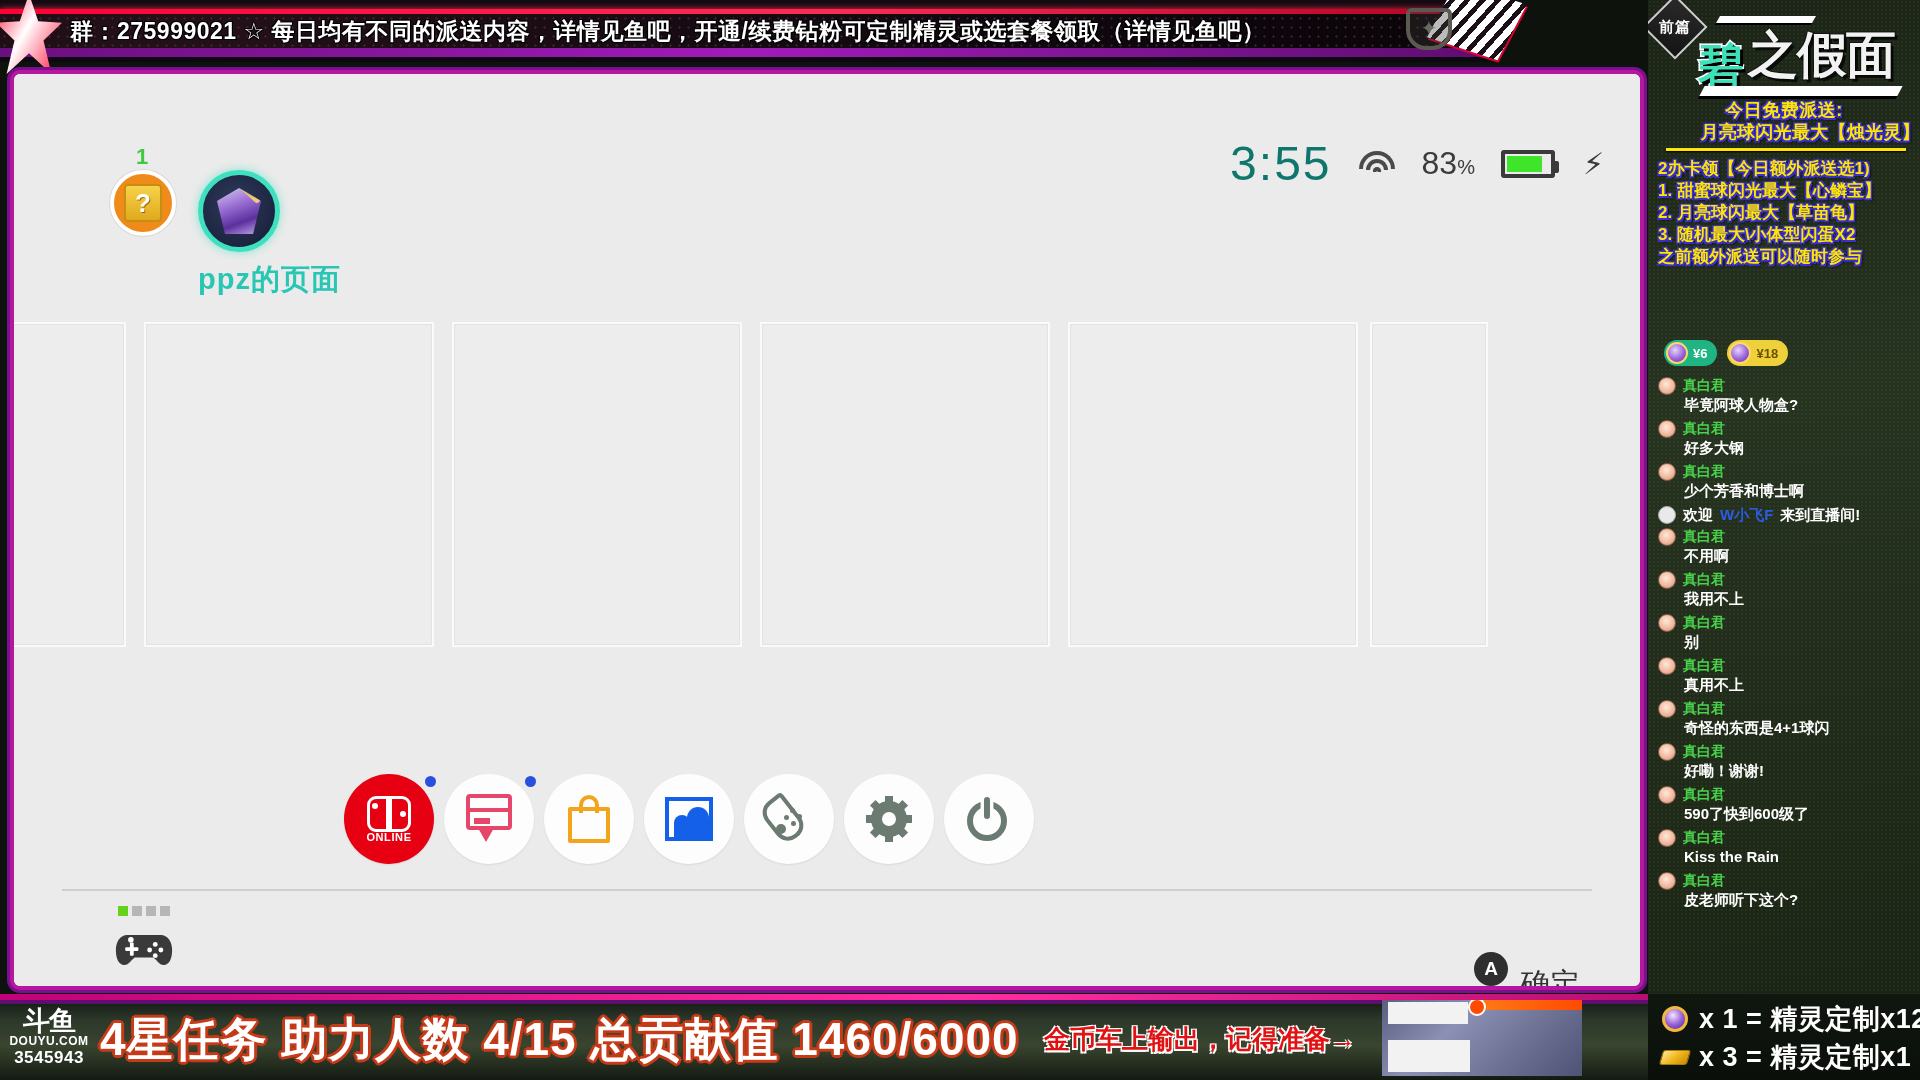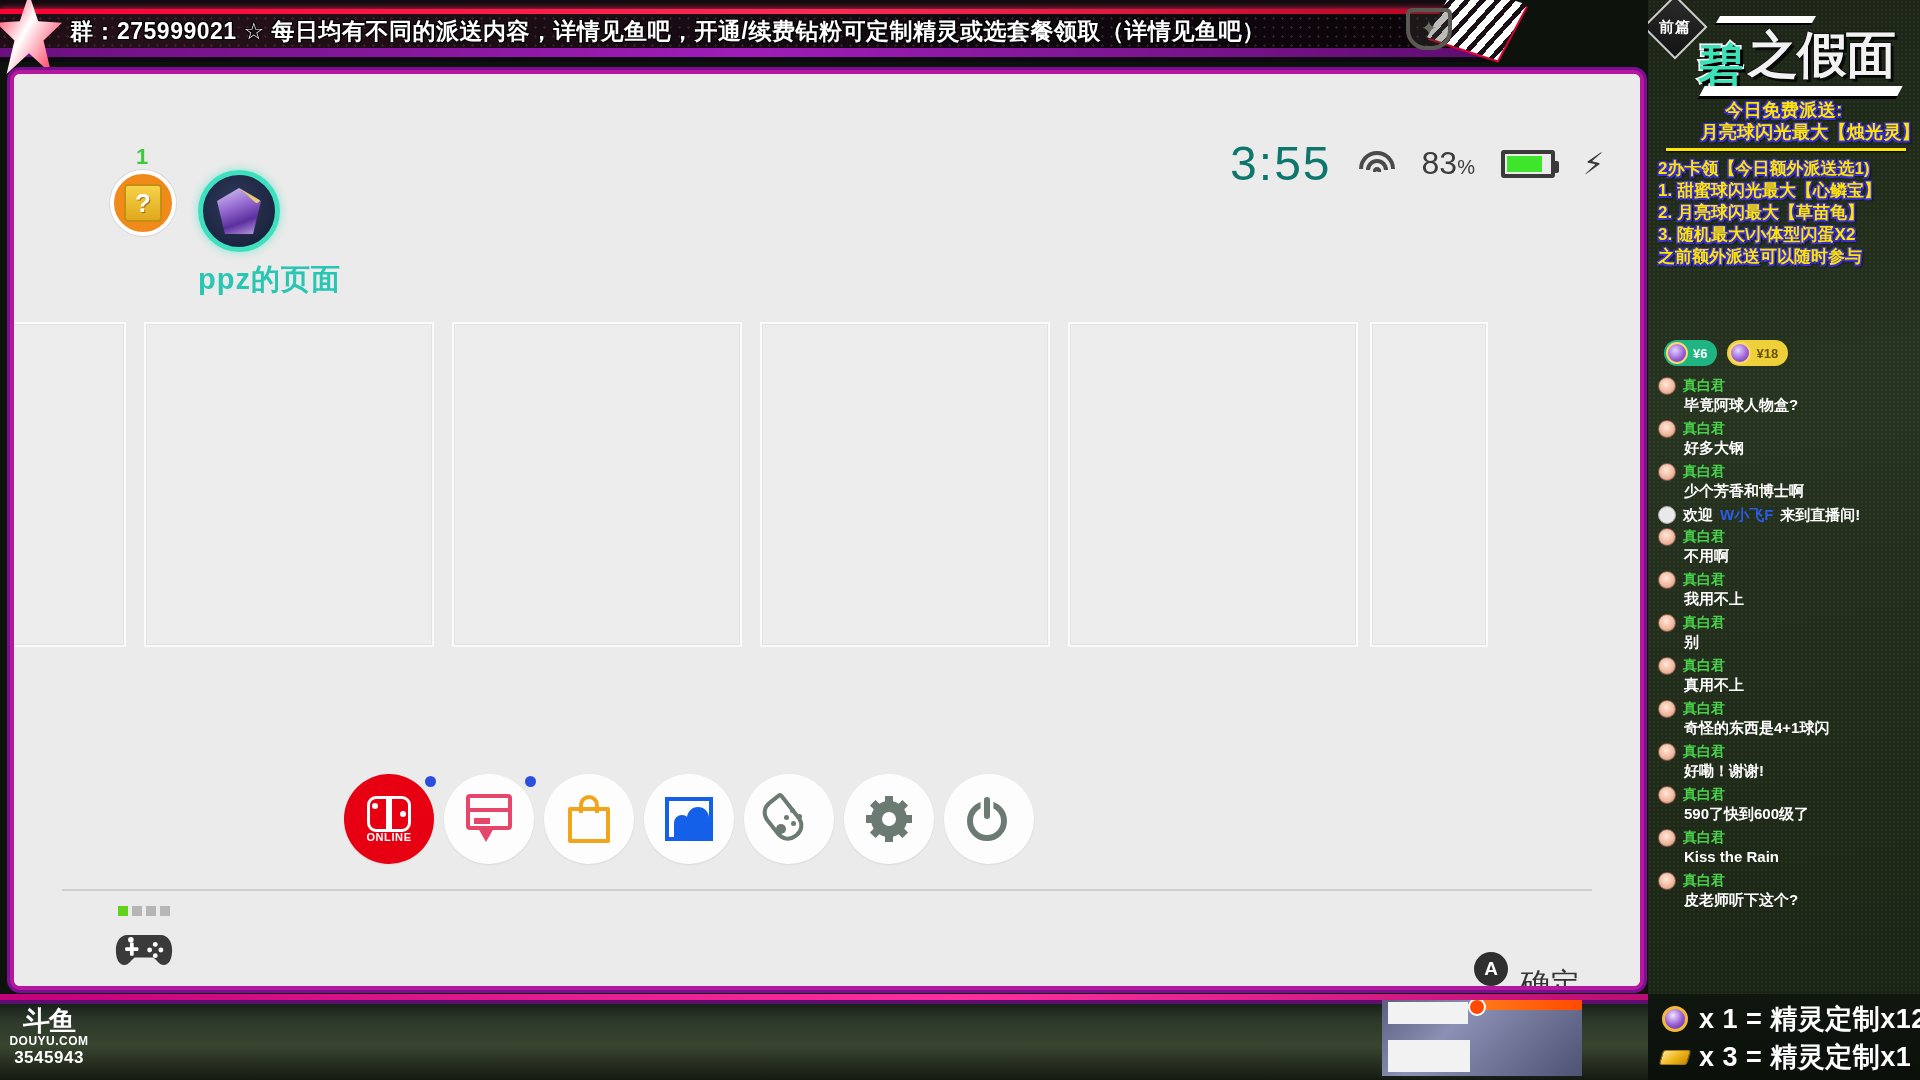--- a/index.html
+++ b/index.html
@@ -666,20 +666,22 @@
   </div>
 
   <div id="bottom-banner">
     <div id="bb-topline"></div>
     <div id="bb-topline2"></div>
     <div id="douyu-logo">
       <div class="mark">斗鱼</div>
       <div class="dot">DOUYU.COM</div>
       <div class="rid">3545943</div>
     </div>
+    <div id="bb-main">4星任务 助力人数 4/15 总贡献值 1460/6000</div>
+    <div id="bb-note">金币车上输出，记得准备→</div>
   </div>
 
   <div id="bb-rightbg"></div>
 
   <div id="bb-thumb">
     <div class="bar"></div>
     <div class="w1"></div>
     <div class="w2"></div>
   </div>
 

